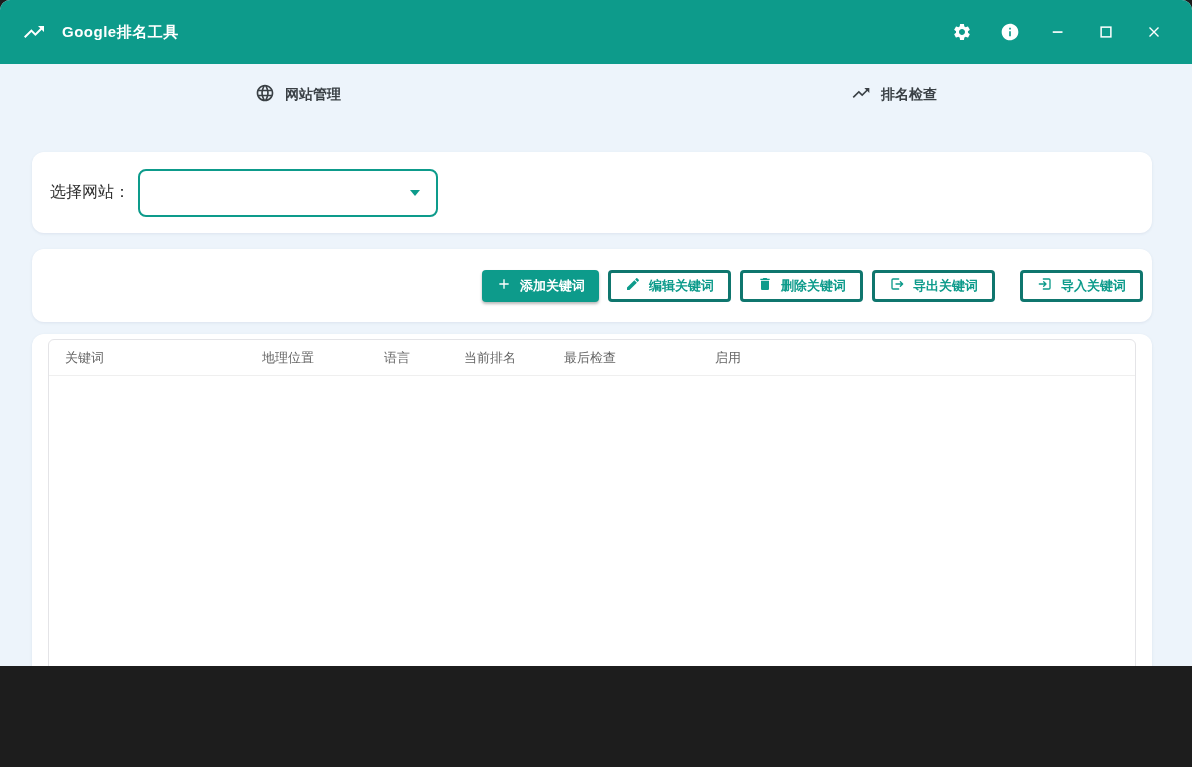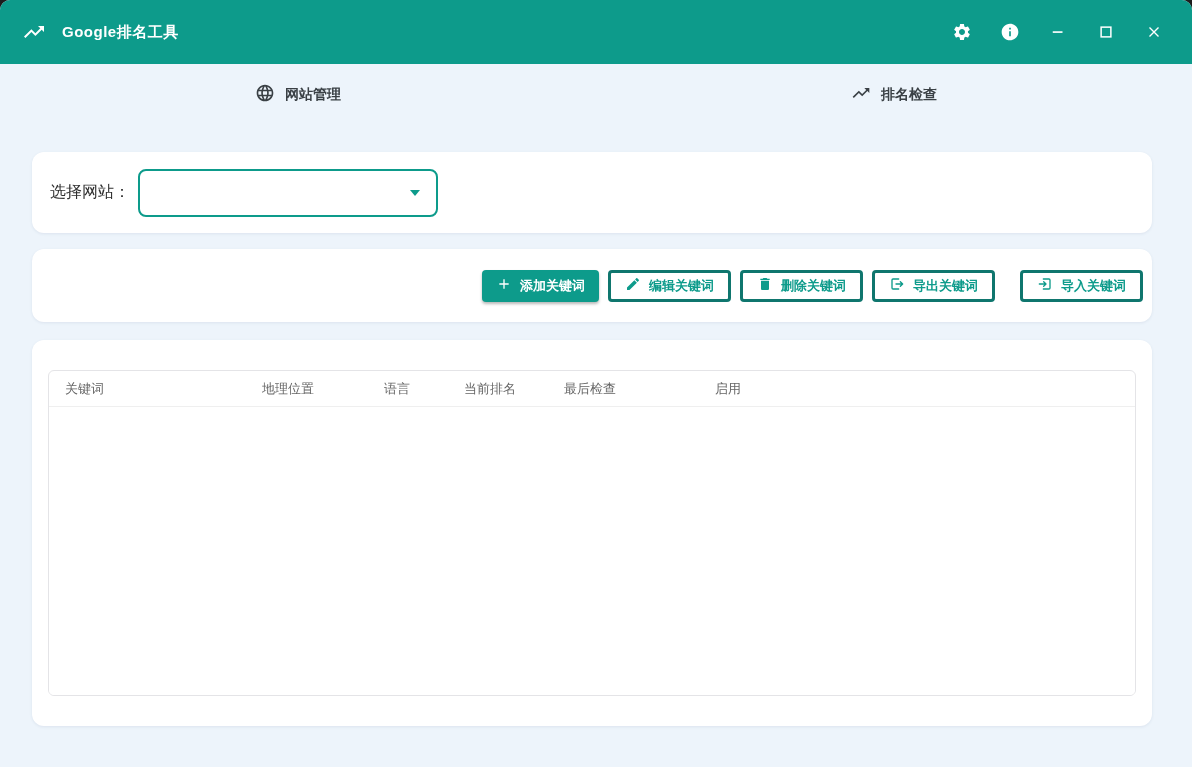--- a/index.html
+++ b/index.html
@@ -3,21 +3,21 @@
 <meta charset="utf-8">
 <style>
   * { box-sizing: border-box; }
   html,body { margin:0; padding:0; }
   body {
     width:1192px; height:767px; overflow:hidden;
     background:#1d1d1d;
     font-family:"Liberation Sans","DejaVu Sans",sans-serif;
   }
   .window {
-    width:1192px; height:767px;
+    width:1192px; height:666px;
     border-radius:10px 10px 0 0;
     overflow:hidden;
     background:#edf4fb;
     display:flex; flex-direction:column;
   }
   
   .titlebar {
     flex:none; height:64px; background:#0d9b8b;
     display:flex; align-items:center;
     padding:0 14px 0 22px;
@@ -74,21 +74,21 @@
     padding:0 14px; border-radius:4px; font-size:13px; font-weight:bold;
     cursor:pointer; margin-right:9px; background:#fff;
     border:3px solid #0f766e; color:#0d9b8b;
   }
   .btn svg { width:16px; height:16px; flex:none; }
   .btn-primary {
     background:#0d9b8b; color:#fff; border:none;
     box-shadow:0 2px 3px rgba(0,0,0,.28);
   }
   .btn-gap { margin-left:16px; }
-  .card-table { margin-top:18px; height:386px; padding:30px 16px; }
+  .card-table { margin-top:12px; height:386px; padding:5px 16px; }
   .table-box {
     height:100%; border:1px solid #e4e4e7; border-radius:6px;
     background:#fff; overflow:hidden; display:flex; flex-direction:column;
   }
   .thead {
     flex:none; height:36px; display:flex; align-items:center;
     border-bottom:1px solid #efefef;
   }
   .th { font-size:13px; color:#666; padding-left:16px; flex:none; }
   .th-c1{width:197px} .th-c2{width:122px} .th-c3{width:80px}

